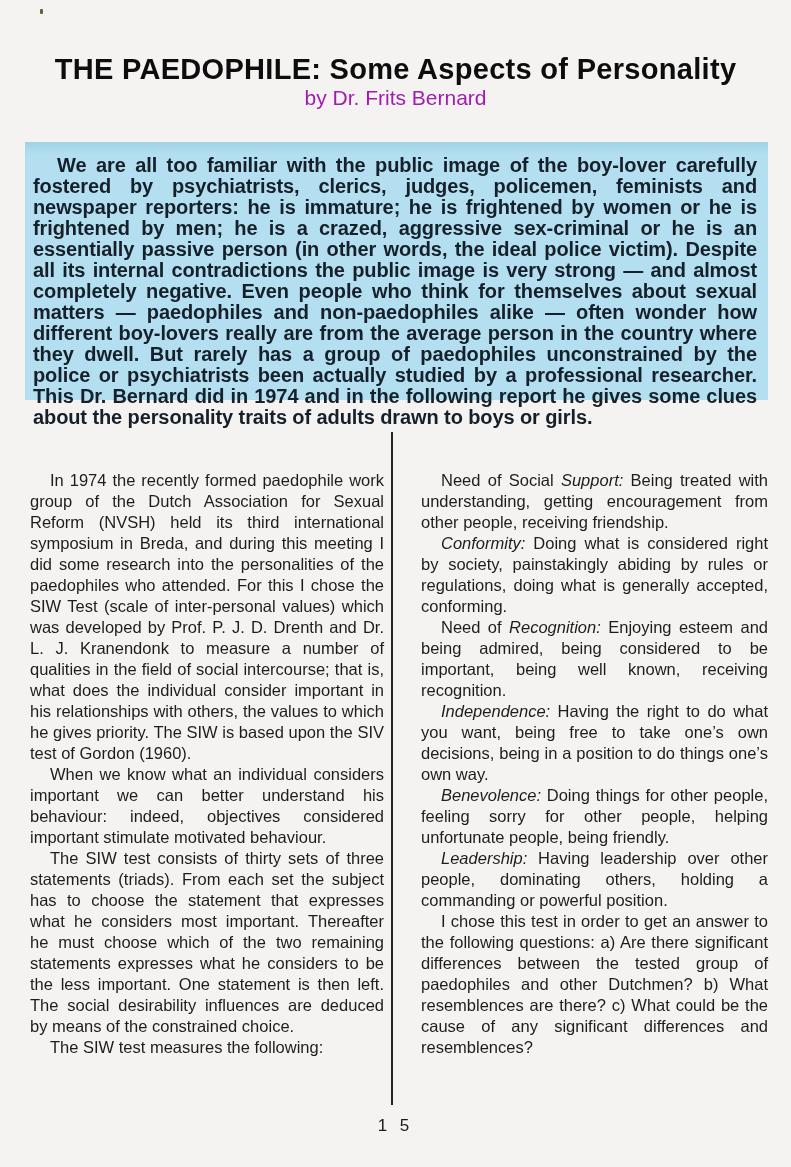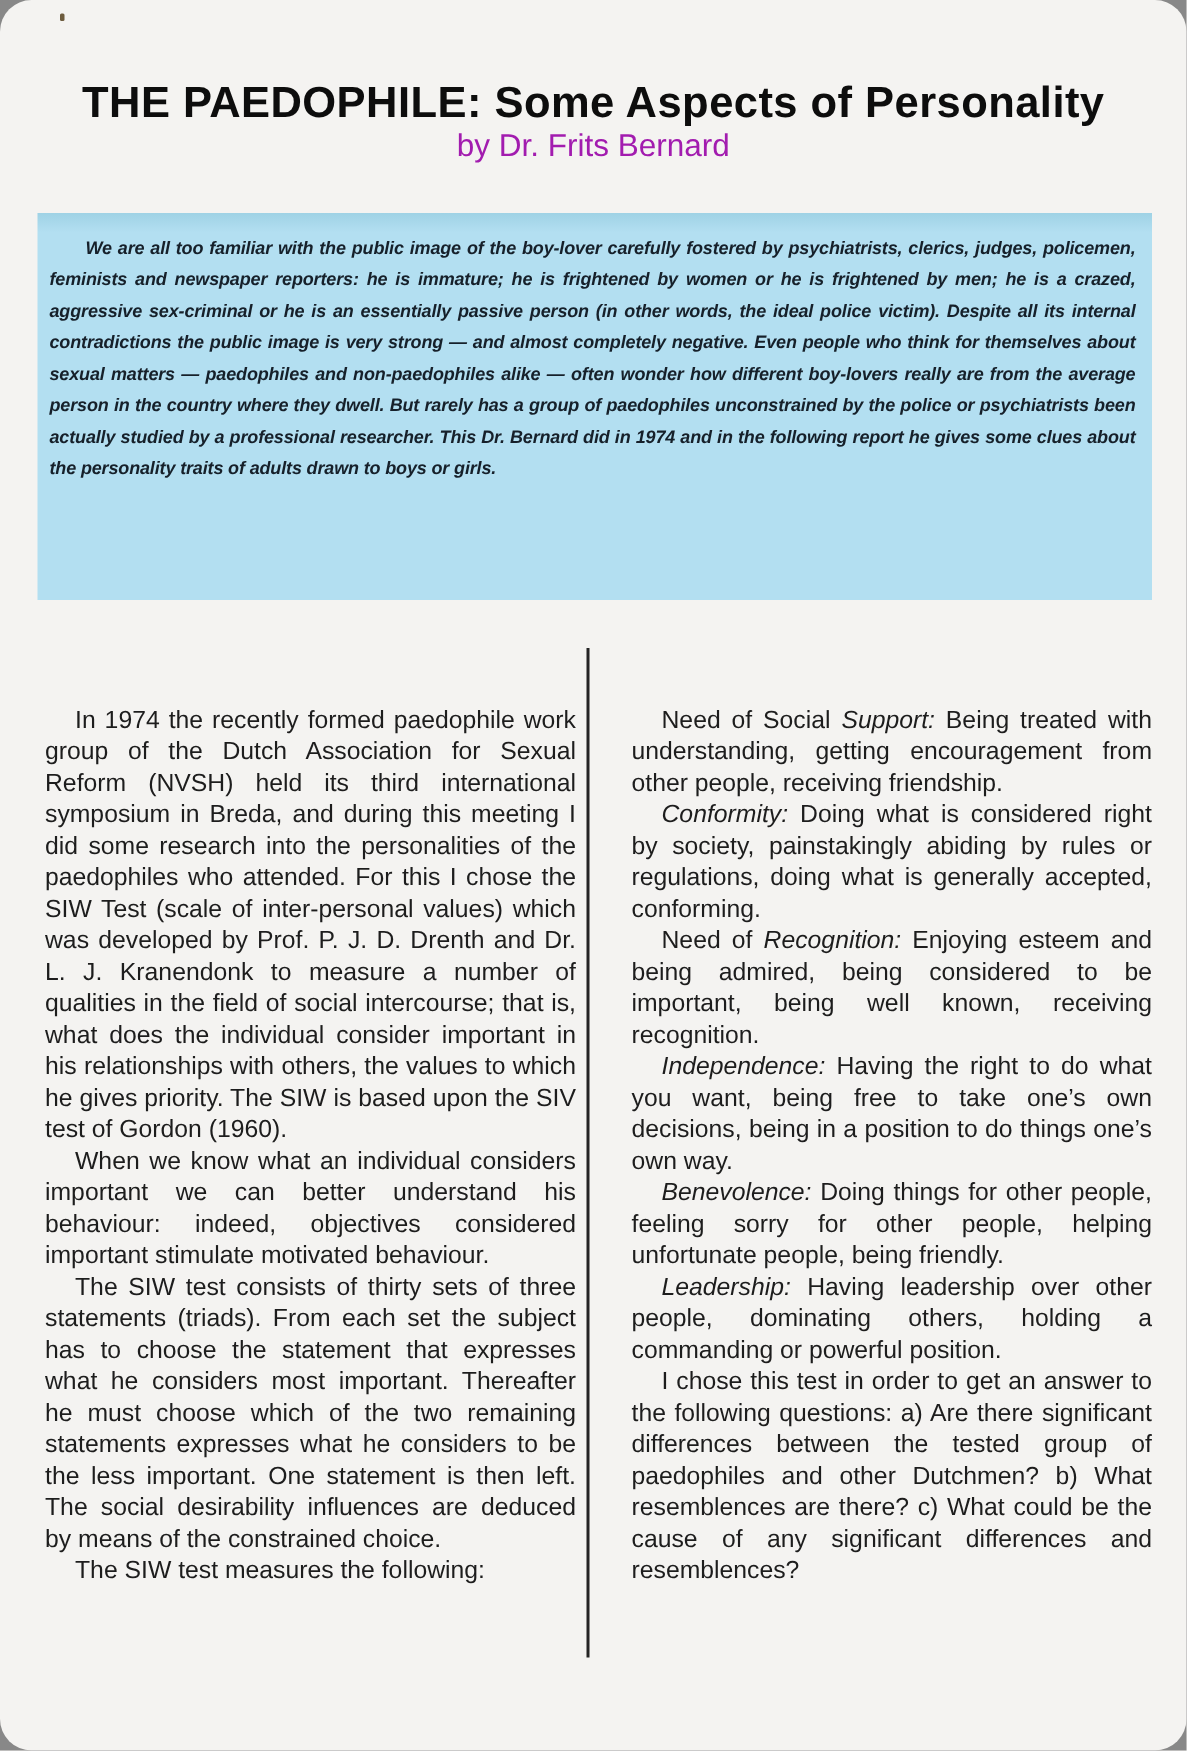--- a/index.html
+++ b/index.html
@@ -16,21 +16,20 @@
     font-family: "Liberation Sans", sans-serif;
   }
   .page {
     position: relative;
     width: 791px;
     height: 1167px;
     margin: 0 auto;
     background: var(--paper);
     overflow: hidden;
     color: var(--body-text);
-    border-radius: 21px;
   }
   .speck {
     position: absolute;
     top: 9px;
     left: 40px;
     width: 3px;
     height: 5px;
     background: #6d5c3e;
     border-radius: 1px;
   }
@@ -58,24 +57,23 @@
     position: absolute;
     top: 142px;
     left: 25px;
     width: 743px;
     height: 258px;
     background: linear-gradient(180deg, var(--box-bg-top) 0%, var(--box-bg) 5%, var(--box-bg) 100%);
     padding: 13px 11px 12px 8px;
   }
   .intro-box p {
     margin: 0;
-    font-size: 12px;
+    font-size: 20px;
     line-height: 21px;
     font-weight: bold;
-    font-style: italic;
     text-align: justify;
     text-indent: 24px;
     letter-spacing: -0.1px;
     color: var(--intro-text);
   }
   .columns {
     position: absolute;
     top: 425px;
     left: 30px;
     width: 738px;
@@ -142,14 +140,15 @@
         <p class="para"><span>Need of Social </span><span class="it">Support:</span><span> Being treated with understanding, getting encouragement from other people, receiving friendship.</span></p>
         <p class="para"><span class="it">Conformity:</span><span> Doing what is considered right by society, painstakingly abiding by rules or regulations, doing what is generally accepted, conforming.</span></p>
         <p class="para"><span>Need of </span><span class="it">Recognition:</span><span> Enjoying esteem and being admired, being considered to be important, being well known, receiving recognition.</span></p>
         <p class="para"><span class="it">Independence:</span><span> Having the right to do what you want, being free to take one’s own decisions, being in a position to do things one’s own way.</span></p>
         <p class="para"><span class="it">Benevolence:</span><span> Doing things for other people, feeling sorry for other people, helping unfortunate people, being friendly.</span></p>
         <p class="para"><span class="it">Leadership:</span><span> Having leadership over other people, dominating others, holding a commanding or powerful position.</span></p>
         <p class="para"><span>I chose this test in order to get an answer to the following questions: a) Are there significant differences between the tested group of paedophiles and other Dutchmen? b) What resemblences are there? c) What could be the cause of any significant differences and resemblences?</span></p>
       </div>
   </div>
 
+  <div class="page-number">1 5</div>
 
 </div>
 
 </body></html>

